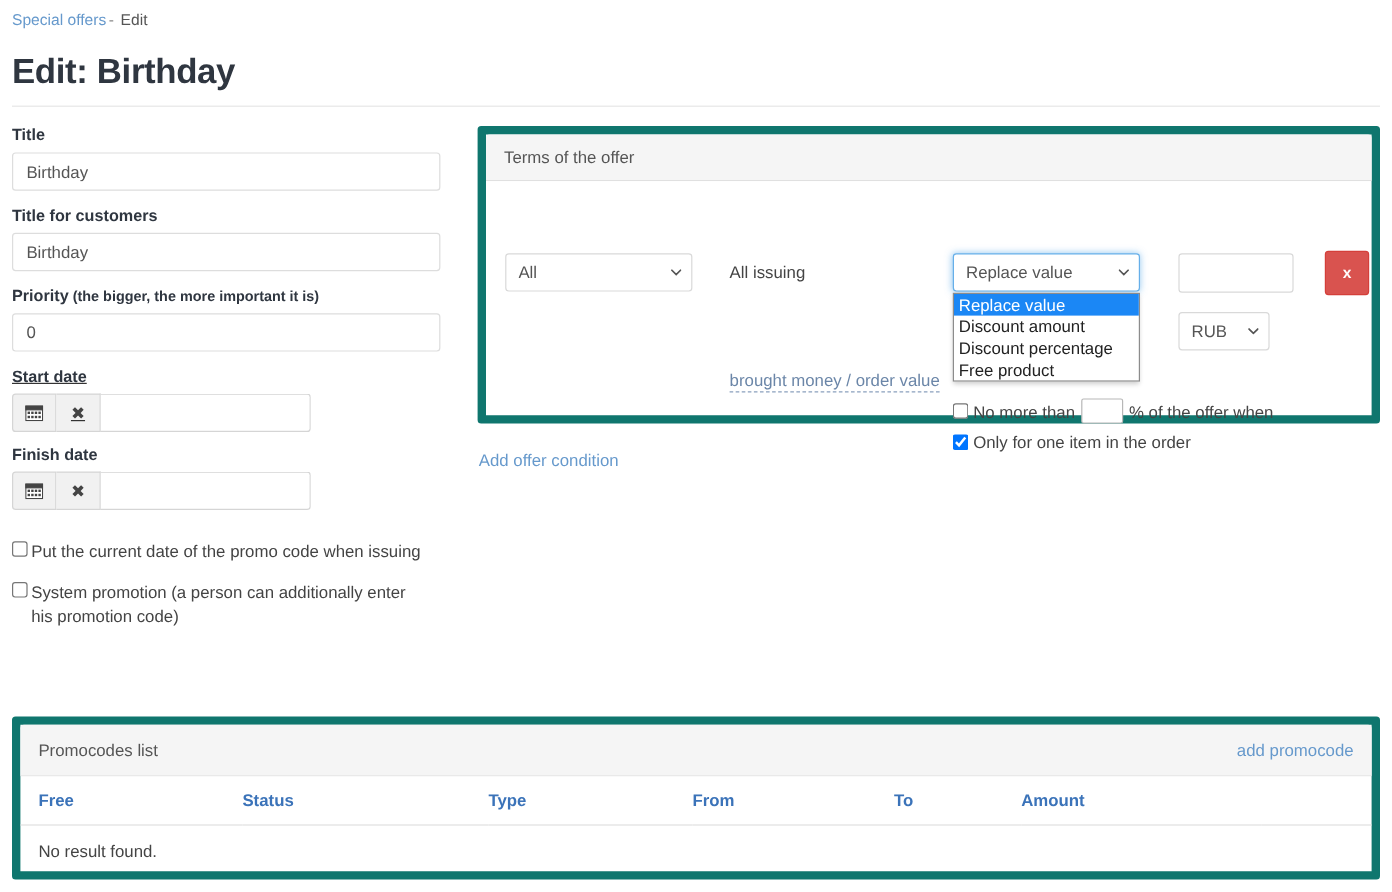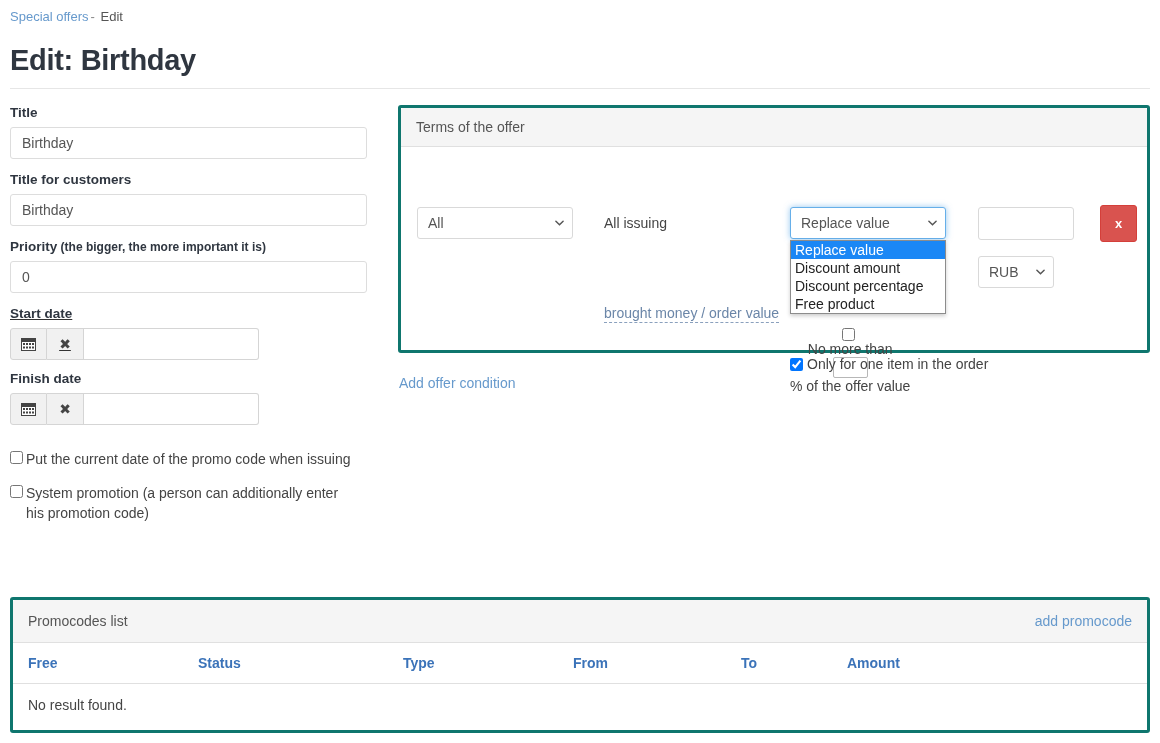--- a/index.html
+++ b/index.html
@@ -74,21 +74,21 @@
   .chk-row input[type=checkbox] { margin: 2px 3px 0 0; width: 13px; height: 13px; }
   .chk-row label {
     font-size: 14px; color: #444444; line-height: 20px;
     max-width: 330px; text-indent: 0;
   }
   .chk-row.wrap label { display: block; }
 
   
   .panel {
     position: absolute;
-    background: #ffffff; border: 3px solid #0f766e; border-radius: 3px;
+    background: #ffffff; border: 7px solid #0f766e; border-radius: 3px;
   }
   .panel-heading {
     background: #f5f5f5; border-bottom: 1px solid #e0e0e0;
     padding: 11px 15px; font-size: 14px; color: #555555;
     border-radius: 3px 3px 0 0;
   }
   #terms-panel { left: 398px; top: 105px; width: 752px; height: 248px; }
   .terms-body { position: relative; height: 200px; }
 
   .sel {
@@ -153,21 +153,21 @@
     color: #ffffff; font-size: 13px; font-weight: bold;
     cursor: pointer; display: flex; align-items: center; justify-content: center;
     font-family: "Liberation Sans", sans-serif;
   }
 
   .terms-chk {
     position: absolute; display: flex; align-items: center;
     font-size: 14px; color: #444444;
   }
   .terms-chk input[type=checkbox] { width: 13px; height: 13px; margin: 0 4px 0 0; }
-  #nomore-row { left: 389px; top: 181px; flex-direction: column; }
+  #nomore-row { left: 389px; top: 181px; }
   #nomore-input {
     width: 35px; height: 21px; margin: 0 5px;
     border: 1px solid #b7b7b7; border-radius: 2px; background: #ffffff;
     font-size: 13px; font-family: "Liberation Sans", sans-serif;
     padding: 1px 3px; color: #555555; outline: none;
   }
   #oneitem-row { left: 389px; top: 209px; }
 
   #add-condition-link {
     position: absolute; left: 399px; top: 375px;
@@ -323,21 +323,21 @@
           <path d="M1 1 L5 5 L9 1" fill="none" stroke="#555555" stroke-width="1.6" stroke-linecap="round"></path>
         </svg>
       </div>
 
       <div id="remove-condition-btn">x</div>
 
       <div class="terms-chk" id="nomore-row">
         <input type="checkbox" style="">
         <span>No more than</span>
         <input id="nomore-input" type="text" value="" style="">
-        <span>% of the offer value</span>
+        <span>% of the offer when</span>
       </div>
 
       <div class="terms-chk" id="oneitem-row">
         <input type="checkbox" id="oneitem-checkbox" checked="" style="">
         <span>Only for one item in the order</span>
       </div>
 
     </div>
   </div>
 

